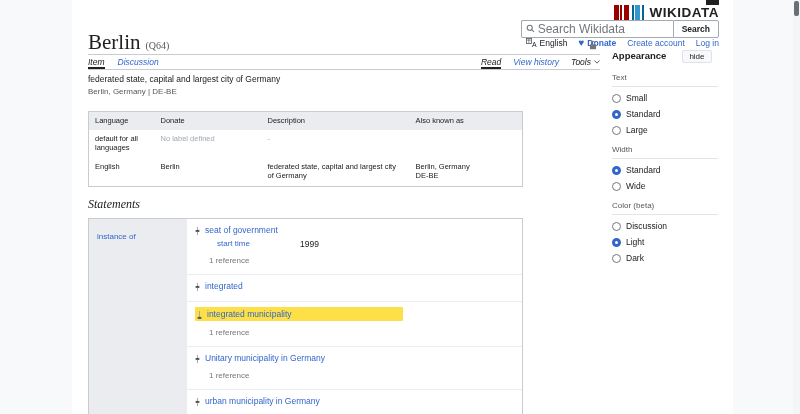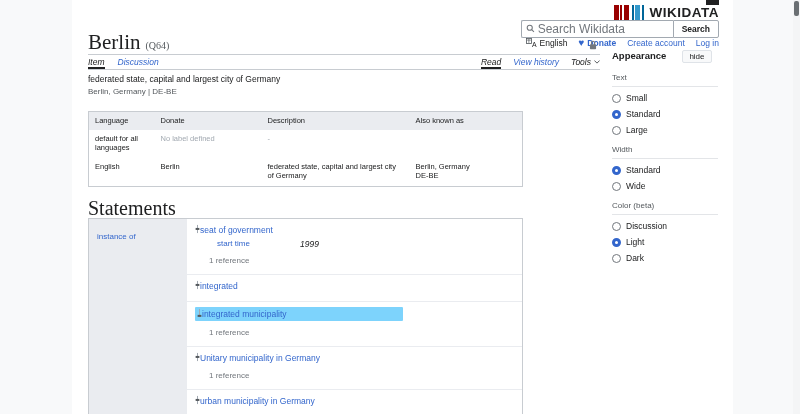--- a/index.html
+++ b/index.html
@@ -81,38 +81,38 @@
   }
   .terms-table th{
     background:#eaecf0; font-weight:normal; text-align:left; padding:4px 6px; color:#202122;
   }
   .terms-table td{ padding:4px 6px 5px 6px; vertical-align:top; }
   .col-lang{ width:66px; } .col-label{ width:107px; } .col-desc{ width:148px; } .col-aka{ width:113px; }
   .muted{ color:#a2a9b1; }
 
   
   .statements-heading{
-    position:absolute; left:16px; top:197px; font-size:20px; font-weight:400; color:#202122;
+    position:absolute; left:16px; top:197px; font-size:12px; font-weight:400; color:#202122;font-style:italic;
   }
   .statements-box{
     position:absolute; left:16px; top:218px; width:435px; height:300px;
     border:1px solid #c8ccd1; display:flex; background:#fff;
   }
   .prop-col{ width:98px; background:#eaecf0; padding:6px 8px; flex-shrink:0; }
   .prop-col .link{ font-size:8px; }
   .claims-col{ flex:1; }
   .claim{ padding:5px 8px 9px 8px; border-bottom:1px solid #eaecf0; }
   .claim:last-child{ border-bottom:none; }
-  .claim-main{ display:flex; align-items:flex-start; }
+  .claim-main{ display:flex; align-items:flex-end; gap:5px; }
   .claim-main .link{ font-size:8.5px; line-height:12px; }
-  .claim-main.deprecated{ background:#7dd3fc; width:208px; padding:1px 0 1px 2px; border-radius:1px; }
+  .claim-main.deprecated{ background:#fde047; width:208px; padding:1px 0 1px 2px; border-radius:1px; }
   .rank-icon{ flex-shrink:0; cursor:pointer; }
   .qualifier{ margin:3px 0 0 22px; font-size:8px; display:flex; }
   .qualifier .link{ width:83px; flex-shrink:0; }
-  .qualifier-value{ color:#202122; font-size:8.5px;font-style:italic; }
+  .qualifier-value{ color:#202122; font-size:8.5px; }
   .refs{ margin:7px 0 0 14px; font-size:8px; color:#72777d; cursor:pointer; }
 
   
   .appearance{ position:absolute; left:540px; top:50px; width:106px; }
   .app-head{ display:flex; align-items:flex-start; gap:16px; }
   .app-title{ font-size:9.5px; font-weight:bold; }
   .hide-btn{
     font-size:8px; color:#202122; background:#f8f9fa; border:1px solid #dfe3e8;
     border-radius:2px; padding:1px 6px; cursor:pointer;
     font-family:"Liberation Sans","DejaVu Sans",sans-serif;

